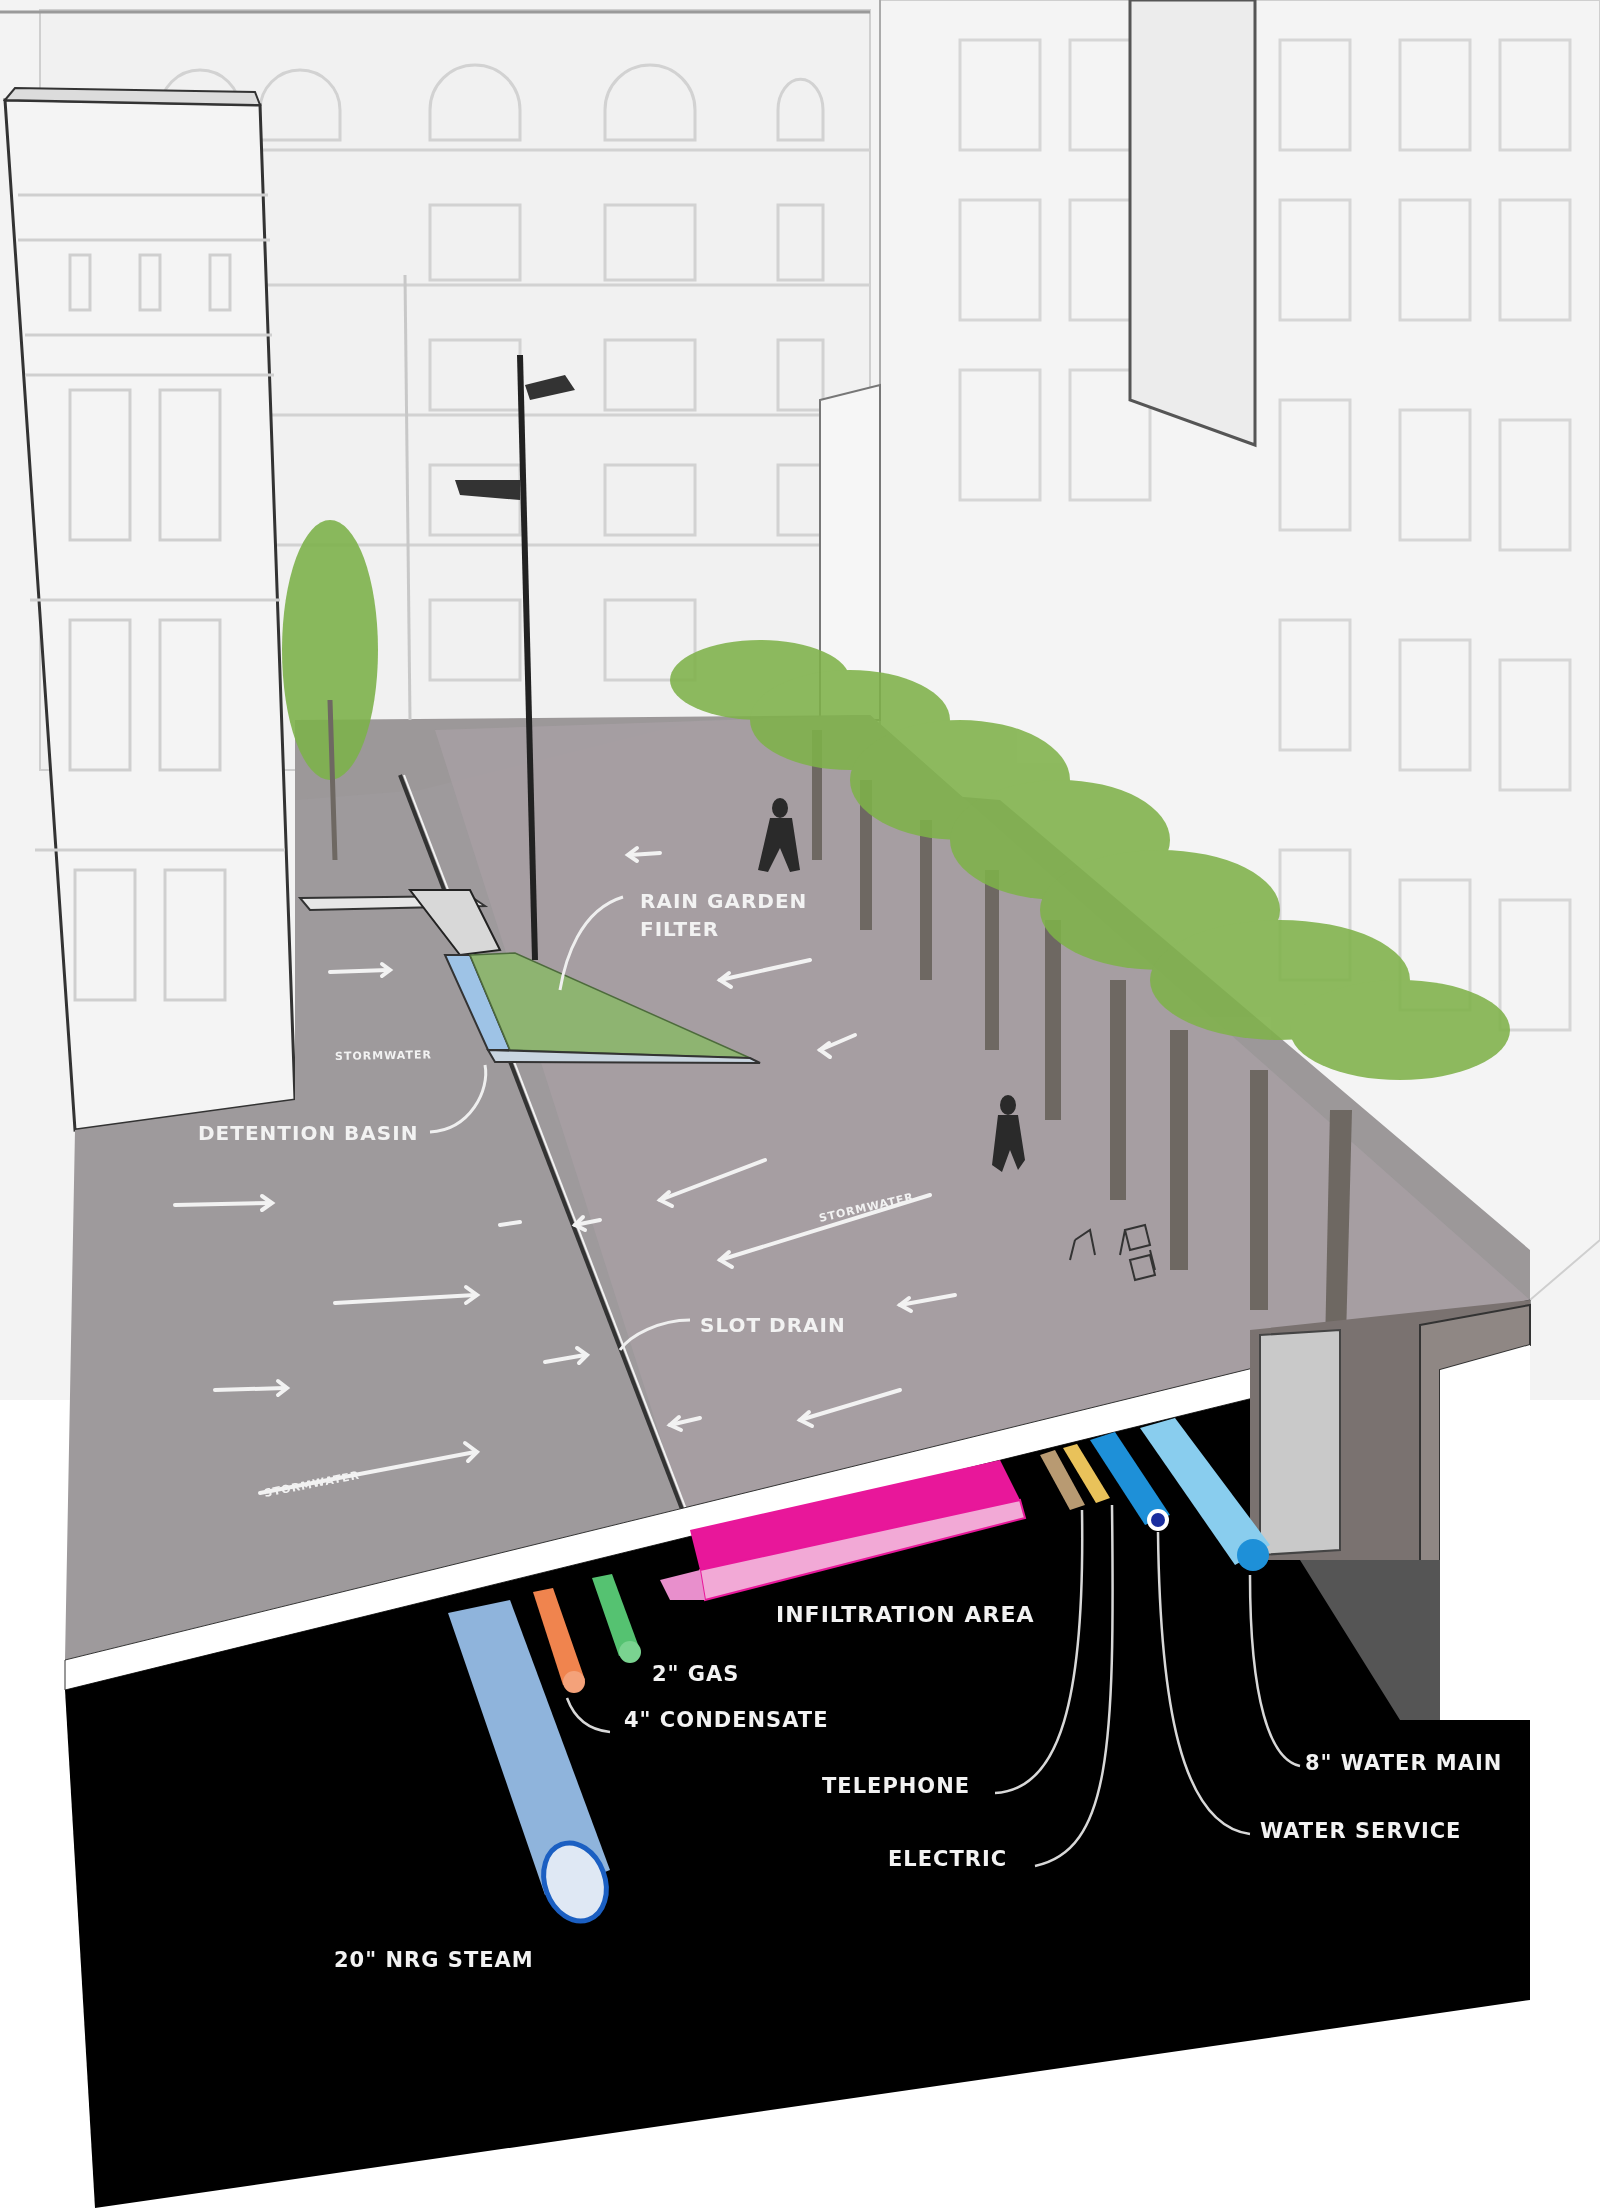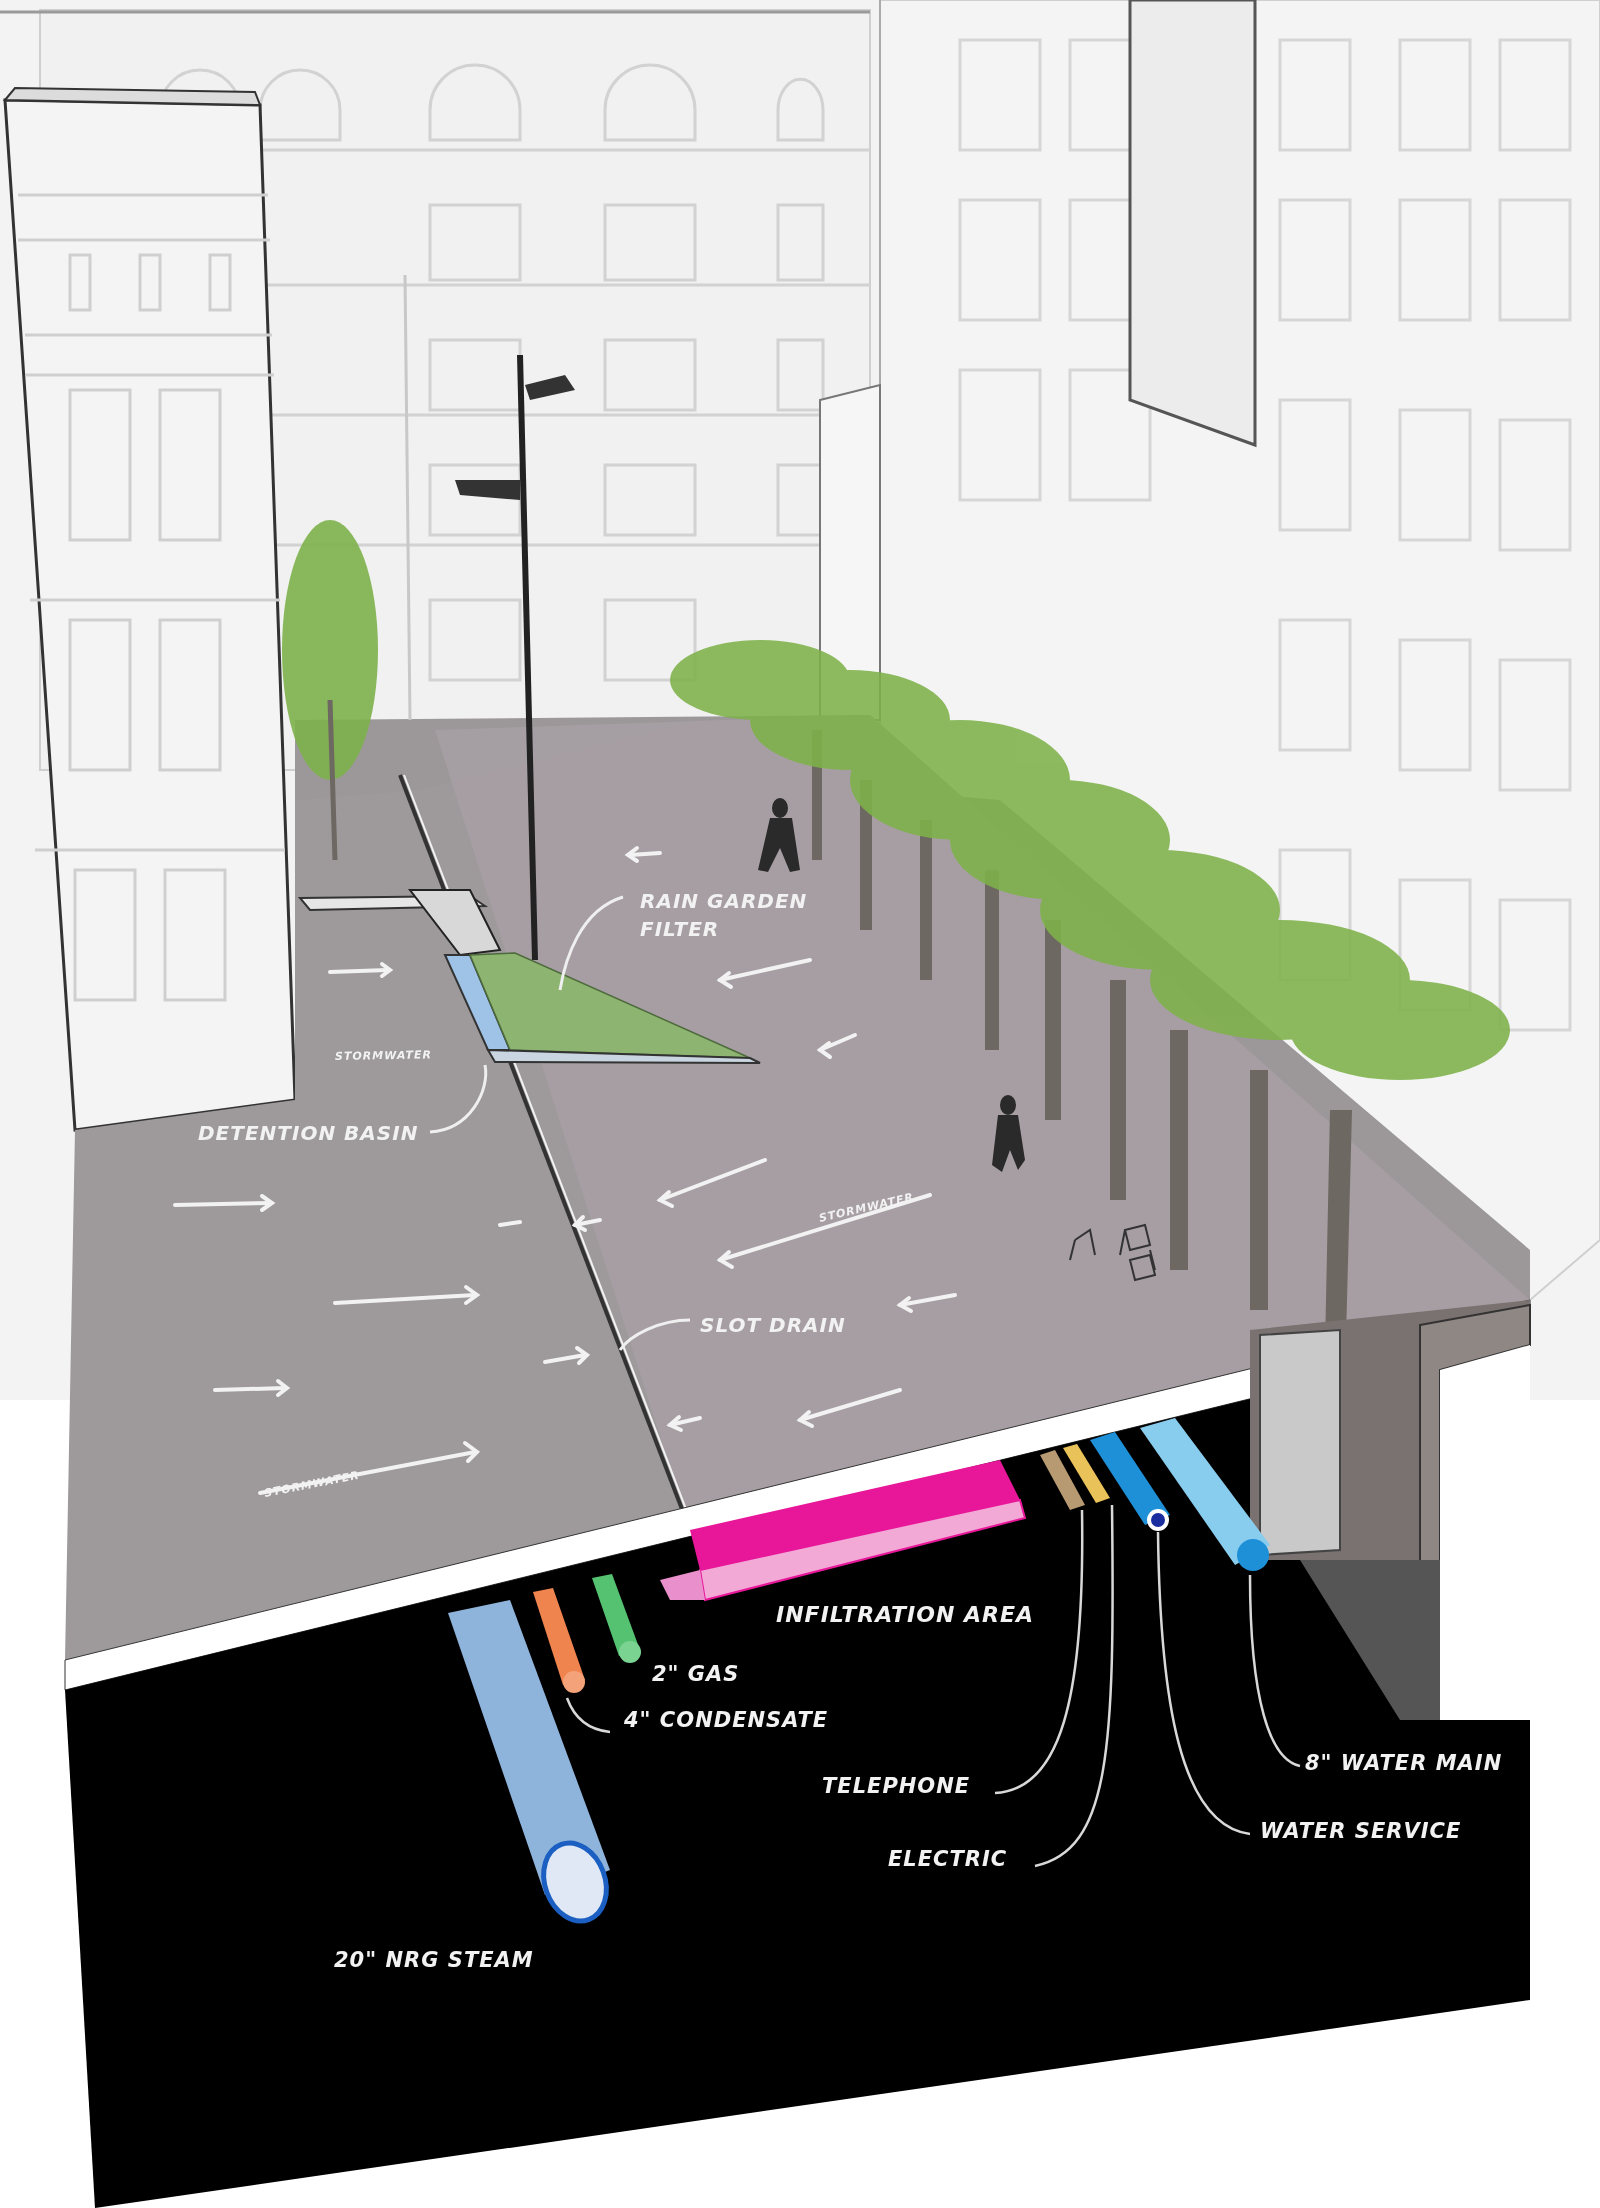--- a/index.html
+++ b/index.html
@@ -1,18 +1,18 @@
 <!DOCTYPE html>
 <html><head>
 <meta charset="utf-8">
 <style>
   html, body { margin: 0; padding: 0; background: #ffffff; }
   body { width: 1600px; height: 2208px; position: relative; overflow: hidden;
          font-family: "DejaVu Sans", "Liberation Sans", sans-serif; }
-  #stage { position: absolute; left: 0; top: 0; width: 1600px; height: 2208px; font-style: italic; }
+  #stage { position: absolute; left: 0; top: 0; width: 1600px; height: 2208px; }
   svg text.lbl { font-family: "DejaVu Sans", "Liberation Sans", sans-serif; font-weight: bold;
                  fill: #f2f2f2; letter-spacing: 1px; }
   svg text.sw { font-family: "DejaVu Sans", "Liberation Sans", sans-serif; font-weight: bold;
                 fill: #f2f2f2; font-size: 11px; letter-spacing: 1px; }
 </style>
 </head>
 <body>
 
 <div id="stage">
 <svg width="1600" height="2208" viewBox="0 0 1600 2208" xmlns="http://www.w3.org/2000/svg">

